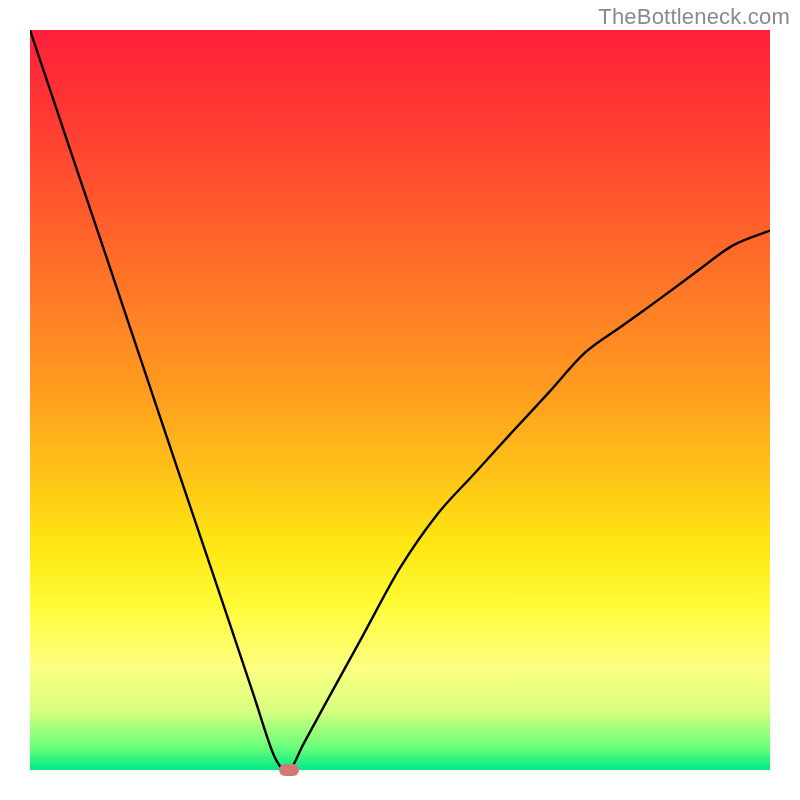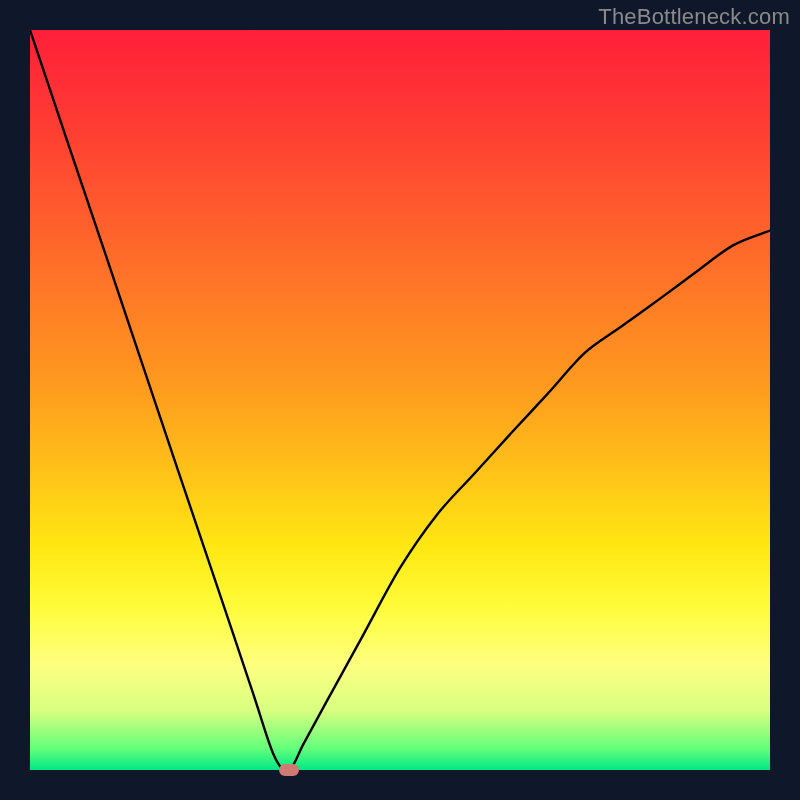--- a/index.html
+++ b/index.html
@@ -8,21 +8,21 @@
     width: 800px;
     height: 800px;
     background: #000000;
     overflow: hidden;
     font-family: Arial, Helvetica, sans-serif;
   }
   .frame {
     position: relative;
     width: 800px;
     height: 800px;
-    background: #0f172a;
+    background: #ffffff;
   }
   .plot-area {
     position: absolute;
     left: 30px;
     top: 30px;
     width: 740px;
     height: 740px;
     background: linear-gradient(
       to bottom,
       #ff1f3a 0%,

